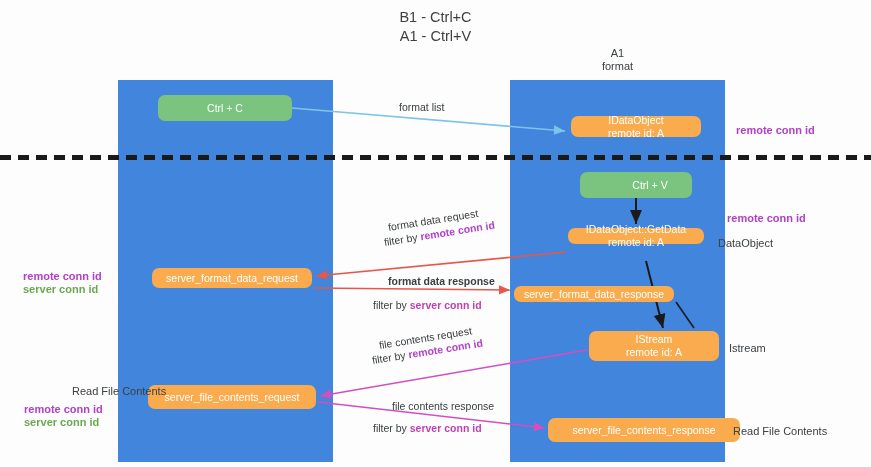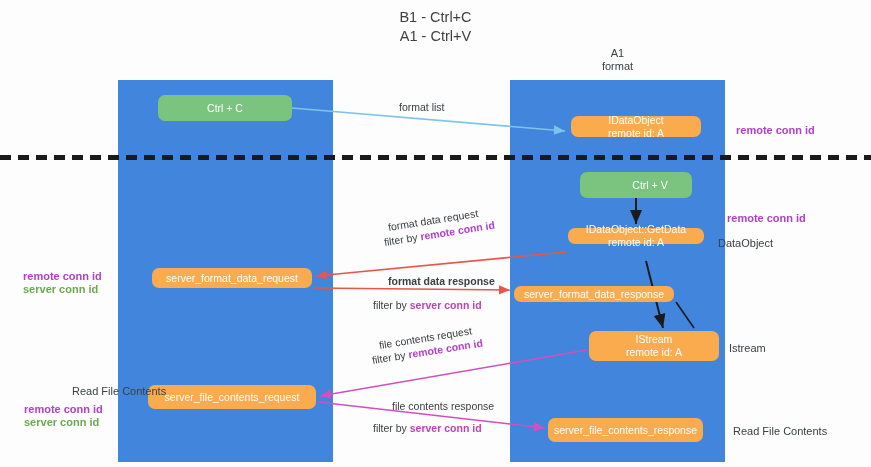--- a/index.html
+++ b/index.html
@@ -65,21 +65,21 @@
   .orange { background: #f9ab4e; }
 
   .n-ctrlc   { left: 158px; top: 95px;  width: 134px; height: 26px; }
   .n-idobj   { left: 571px; top: 116px; width: 130px; height: 21px; }
   .n-ctrlv   { left: 580px; top: 172px; width: 112px; height: 26px; padding-left: 28px; }
   .n-getdata { left: 568px; top: 228px; width: 136px; height: 16px; }
   .n-sfdreq  { left: 152px; top: 268px; width: 160px; height: 20px; }
   .n-sfdres  { left: 514px; top: 278px; width: 160px; height: 16px; margin-top: 8px; }
   .n-istream { left: 589px; top: 331px; width: 130px; height: 30px; }
   .n-sfcreq  { left: 148px; top: 385px; width: 168px; height: 24px; }
-  .n-sfcres  { left: 548px; top: 418px; width: 155px; height: 24px; }
+  .n-sfcres  { left: 548px; top: 418px; width: 192px; height: 24px; }
 
   .side-label {
     position: absolute;
     color: #3c4043;
     font-size: 11px;
     line-height: 14px;
     white-space: nowrap;
   }
   .side-strong {
     position: absolute;

